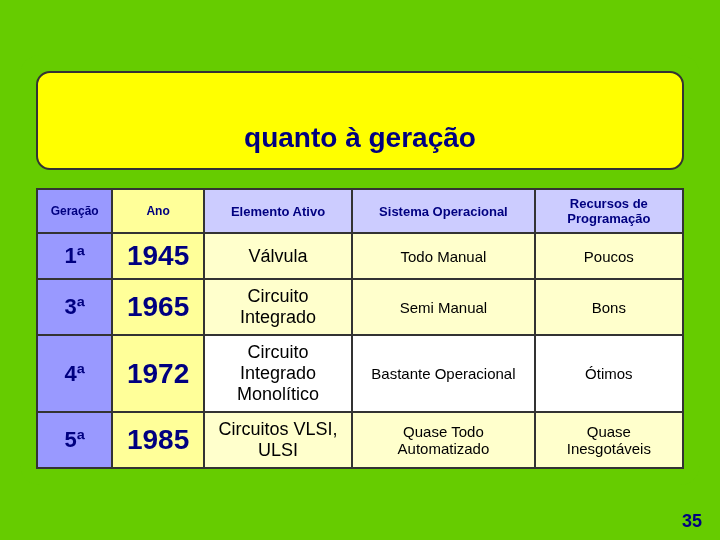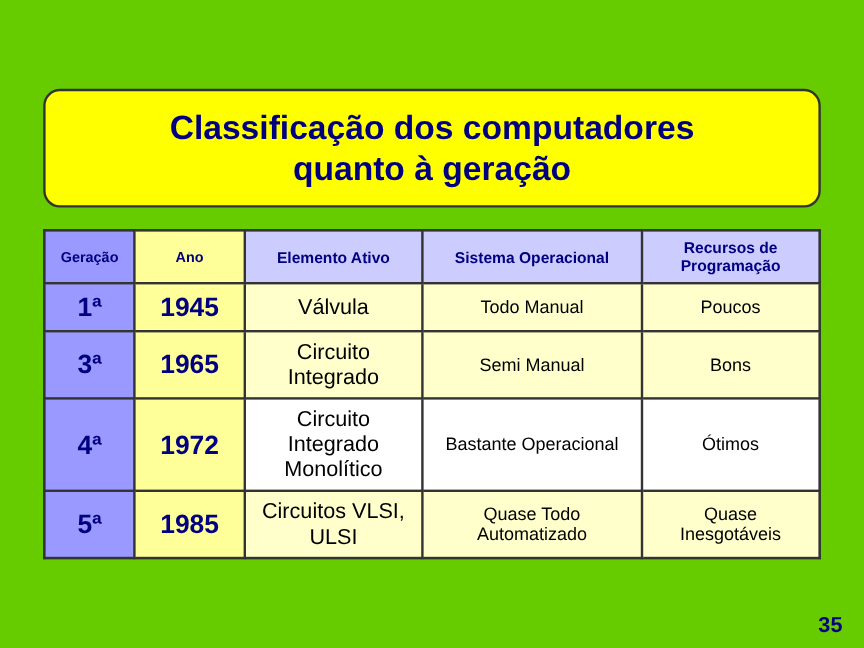--- a/index.html
+++ b/index.html
@@ -29,21 +29,21 @@
     }
     .title-text {
       font-size: 28px;
       font-weight: bold;
       color: #000080;
       line-height: 1.2;
     }
     table {
       width: 100%;
       border-collapse: collapse;
-      background: #14532d;
+      background: #f0abfc;
       padding-left: 34px;
     }
     th, td {
       border: 2px solid #333;
       padding: 6px 8px;
       text-align: center;
       font-size: 15px;
     }
     thead th {
       background: #ccccff;
@@ -55,21 +55,21 @@
       background: #9999ff;
       color: #000080;
       font-weight: bold;
       font-size: 22px;
       width: 55px;
     }
     .col-ano {
       background: #ffff99;
       color: #000080;
       font-weight: bold;
-      font-size: 22px;
+      font-size: 28px;
       width: 80px;
     }
     .col-elemento {
       background: #ffffff;
       color: #000;
       font-size: 18px;
       width: 130px;
     }
     .col-sistema {
       background: #ffffff;
@@ -112,21 +112,21 @@
       color: #000080;
       font-size: 12px;
     }
   </style>
 </head>
 <body>
 
 <div class="outer-container">
   <div class="title-box">
     <div class="title-text">
-      <span>Classificação dos computadores</span><br>
+      <br>
       <span>quanto à geração</span>
     </div>
   </div>
 
   <table>
     <thead>
       <tr>
         <th class="header-geracao">Geração</th>
         <th class="header-ano">Ano</th>
         <th>Elemento Ativo</th>

